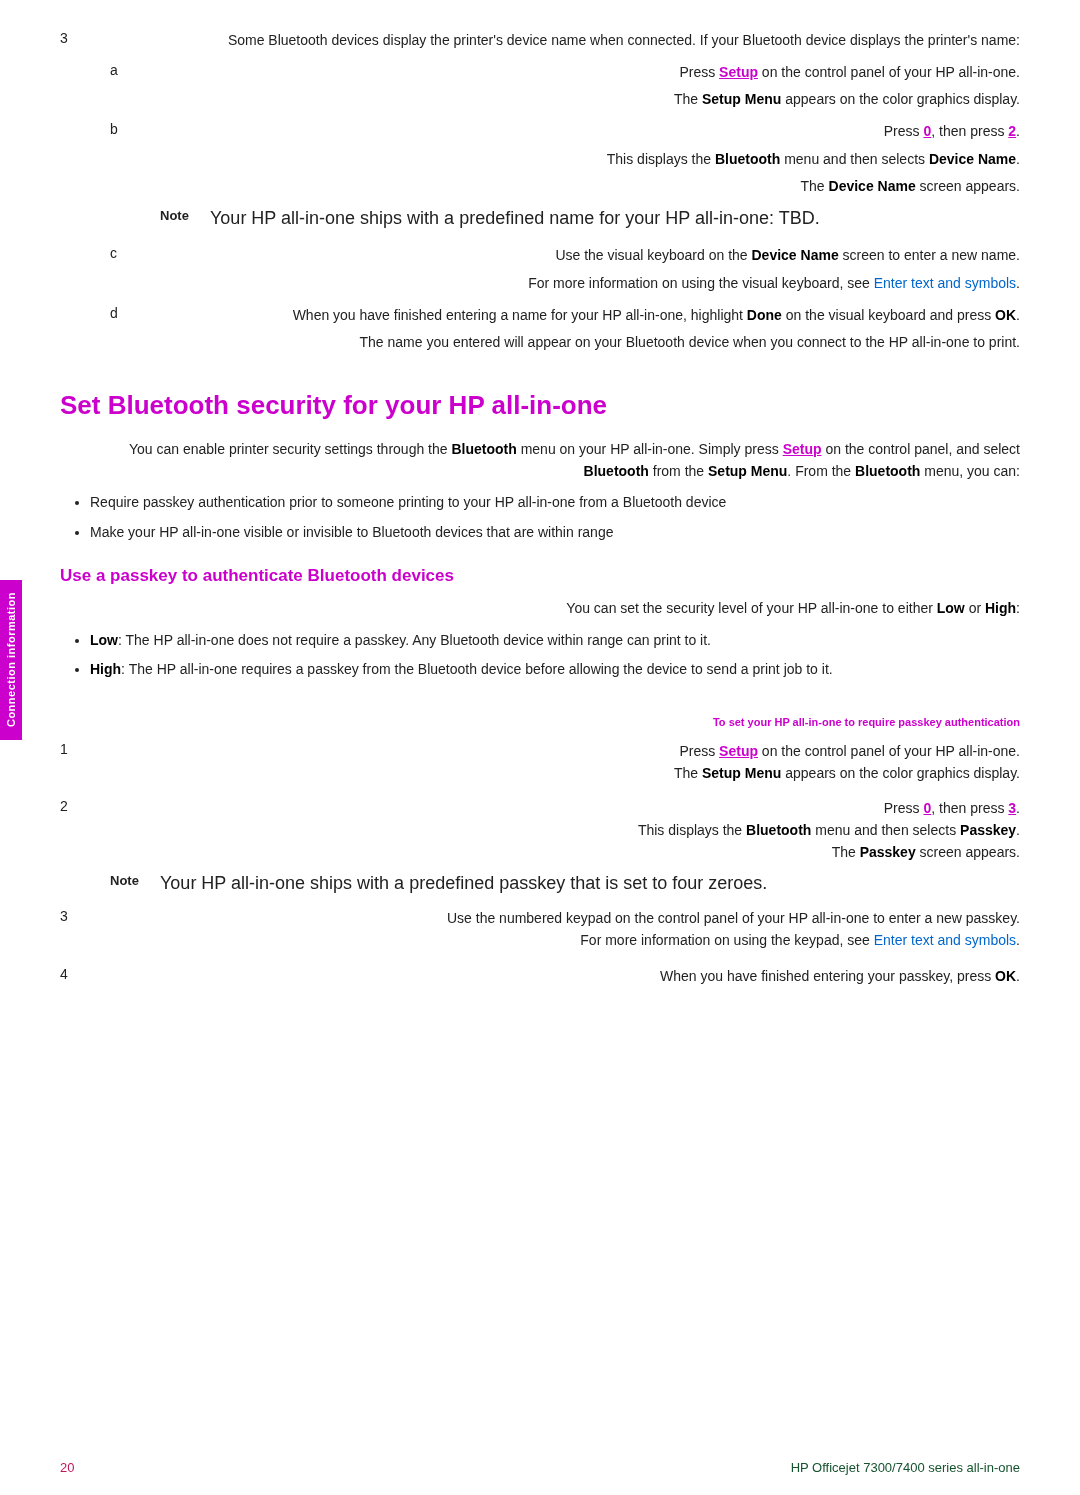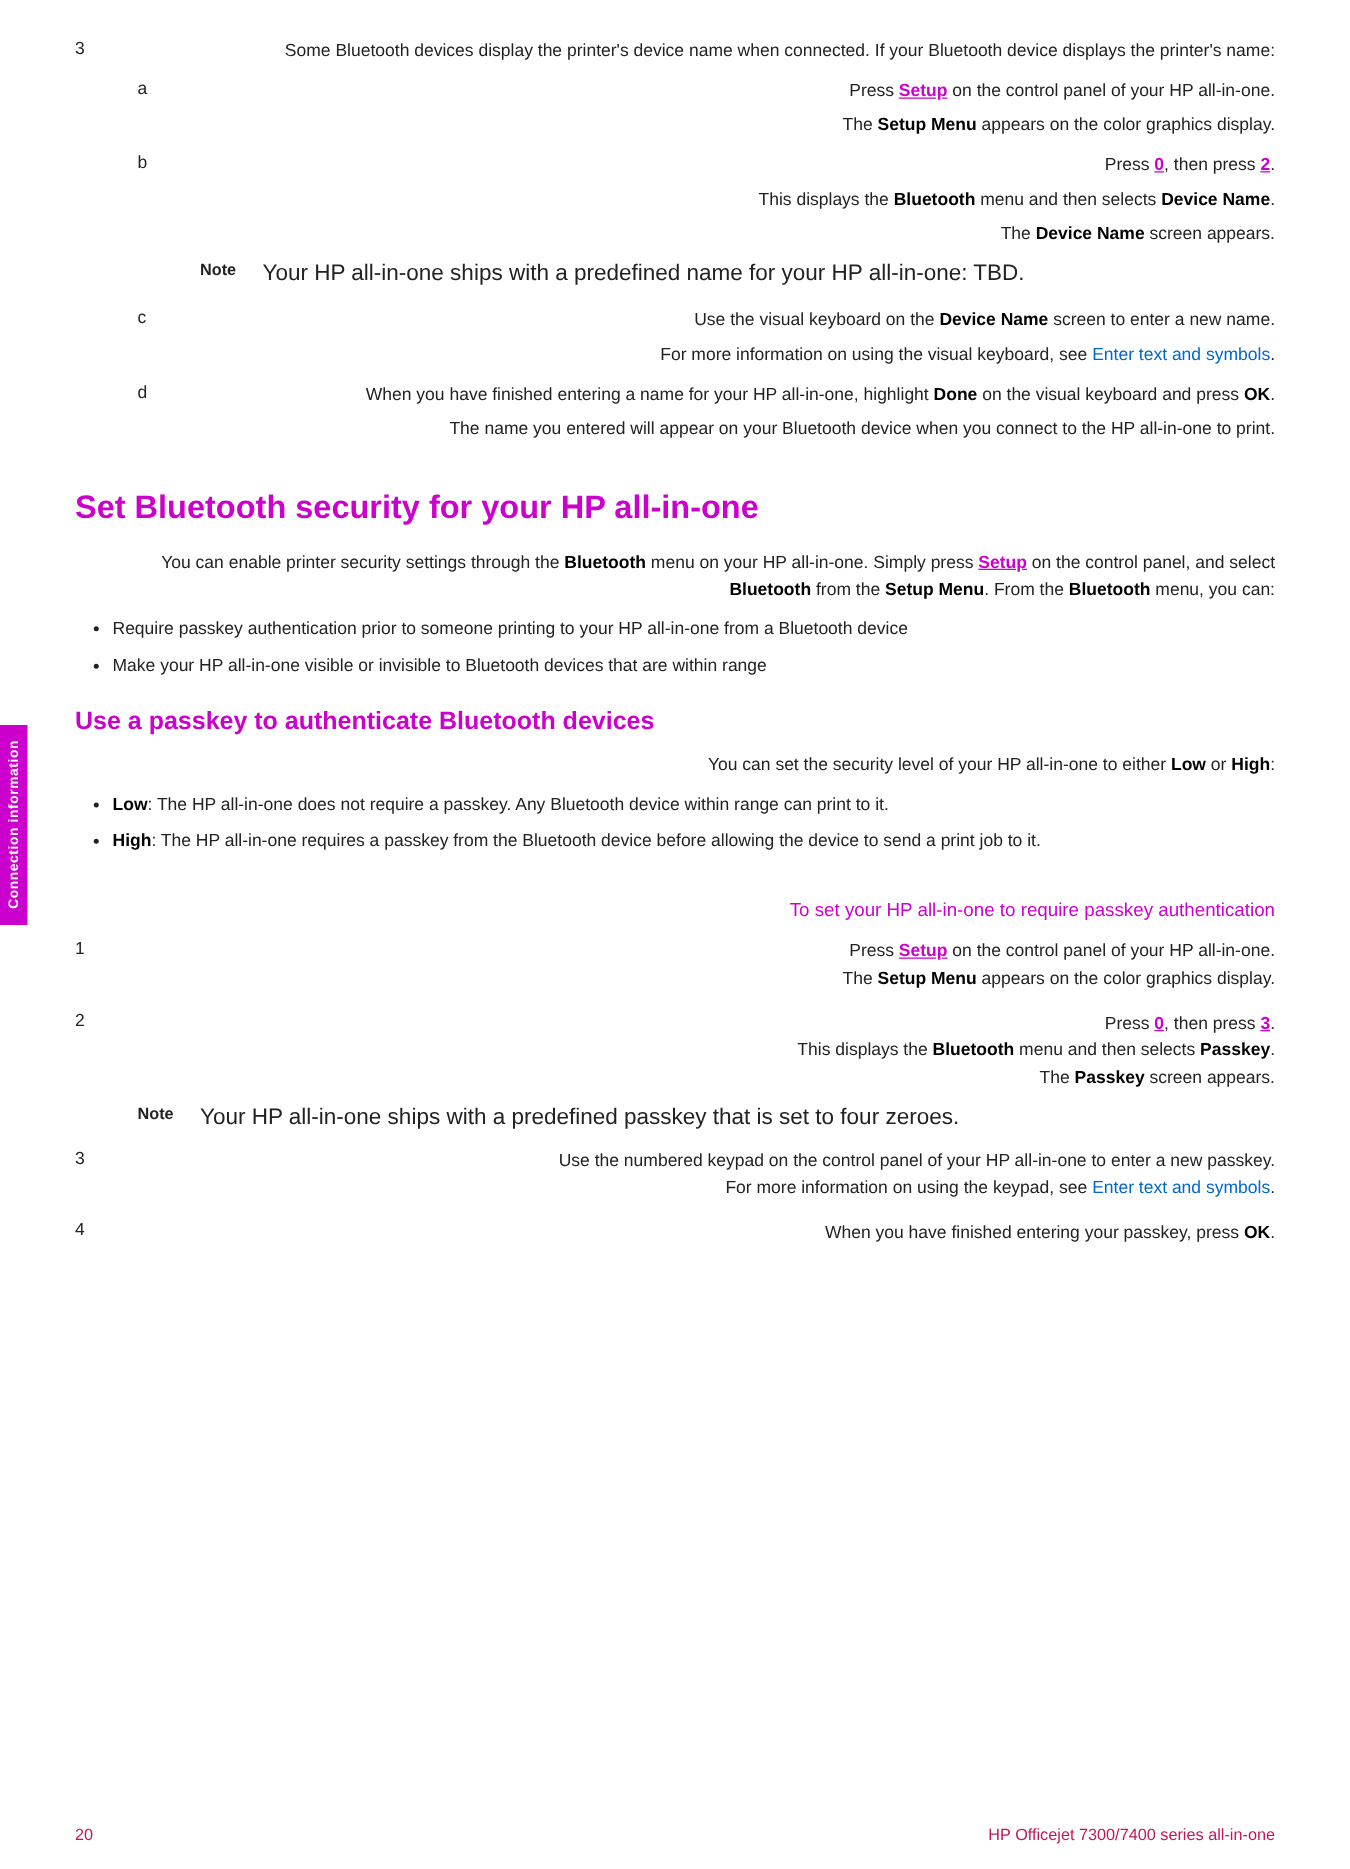--- a/index.html
+++ b/index.html
@@ -125,30 +125,30 @@
       color: #cc00cc;
       font-size: 26px;
       font-weight: bold;
       margin-top: 30px;
       margin-bottom: 18px;
       line-height: 1.2;
     }
     
     .subsection-heading {
       color: #cc00cc;
-      font-size: 20px;
+      font-size: 17px;
       font-weight: bold;
       margin-top: 22px;
       margin-bottom: 12px;
     }
     
     .subsubsection-heading {
       color: #cc00cc;
-      font-size: 15px;
-      font-weight: normal;
+      font-size: 11px;
+      font-weight: bold;
       margin-top: 33px;
       margin-bottom: 10px;
     }
     
     .para {
       font-size: 14px;
       line-height: 1.55;
       margin-bottom: 10px;
     }
     
@@ -172,21 +172,21 @@
       justify-content: space-between;
       align-items: center;
       border-top: none;
     }
     .footer-page {
       font-size: 13px;
       color: #be185d;
     }
     .footer-product {
       font-size: 13px;
-      color: #be185d;
+      color: #14532d;
     }
     p { line-height: 1.55; text-align: right; }
   </style>
 </head>
 <body>
 
 <div class="page-container">
 
   <div class="side-tab">
     <span class="side-tab-text">Connection information</span>

